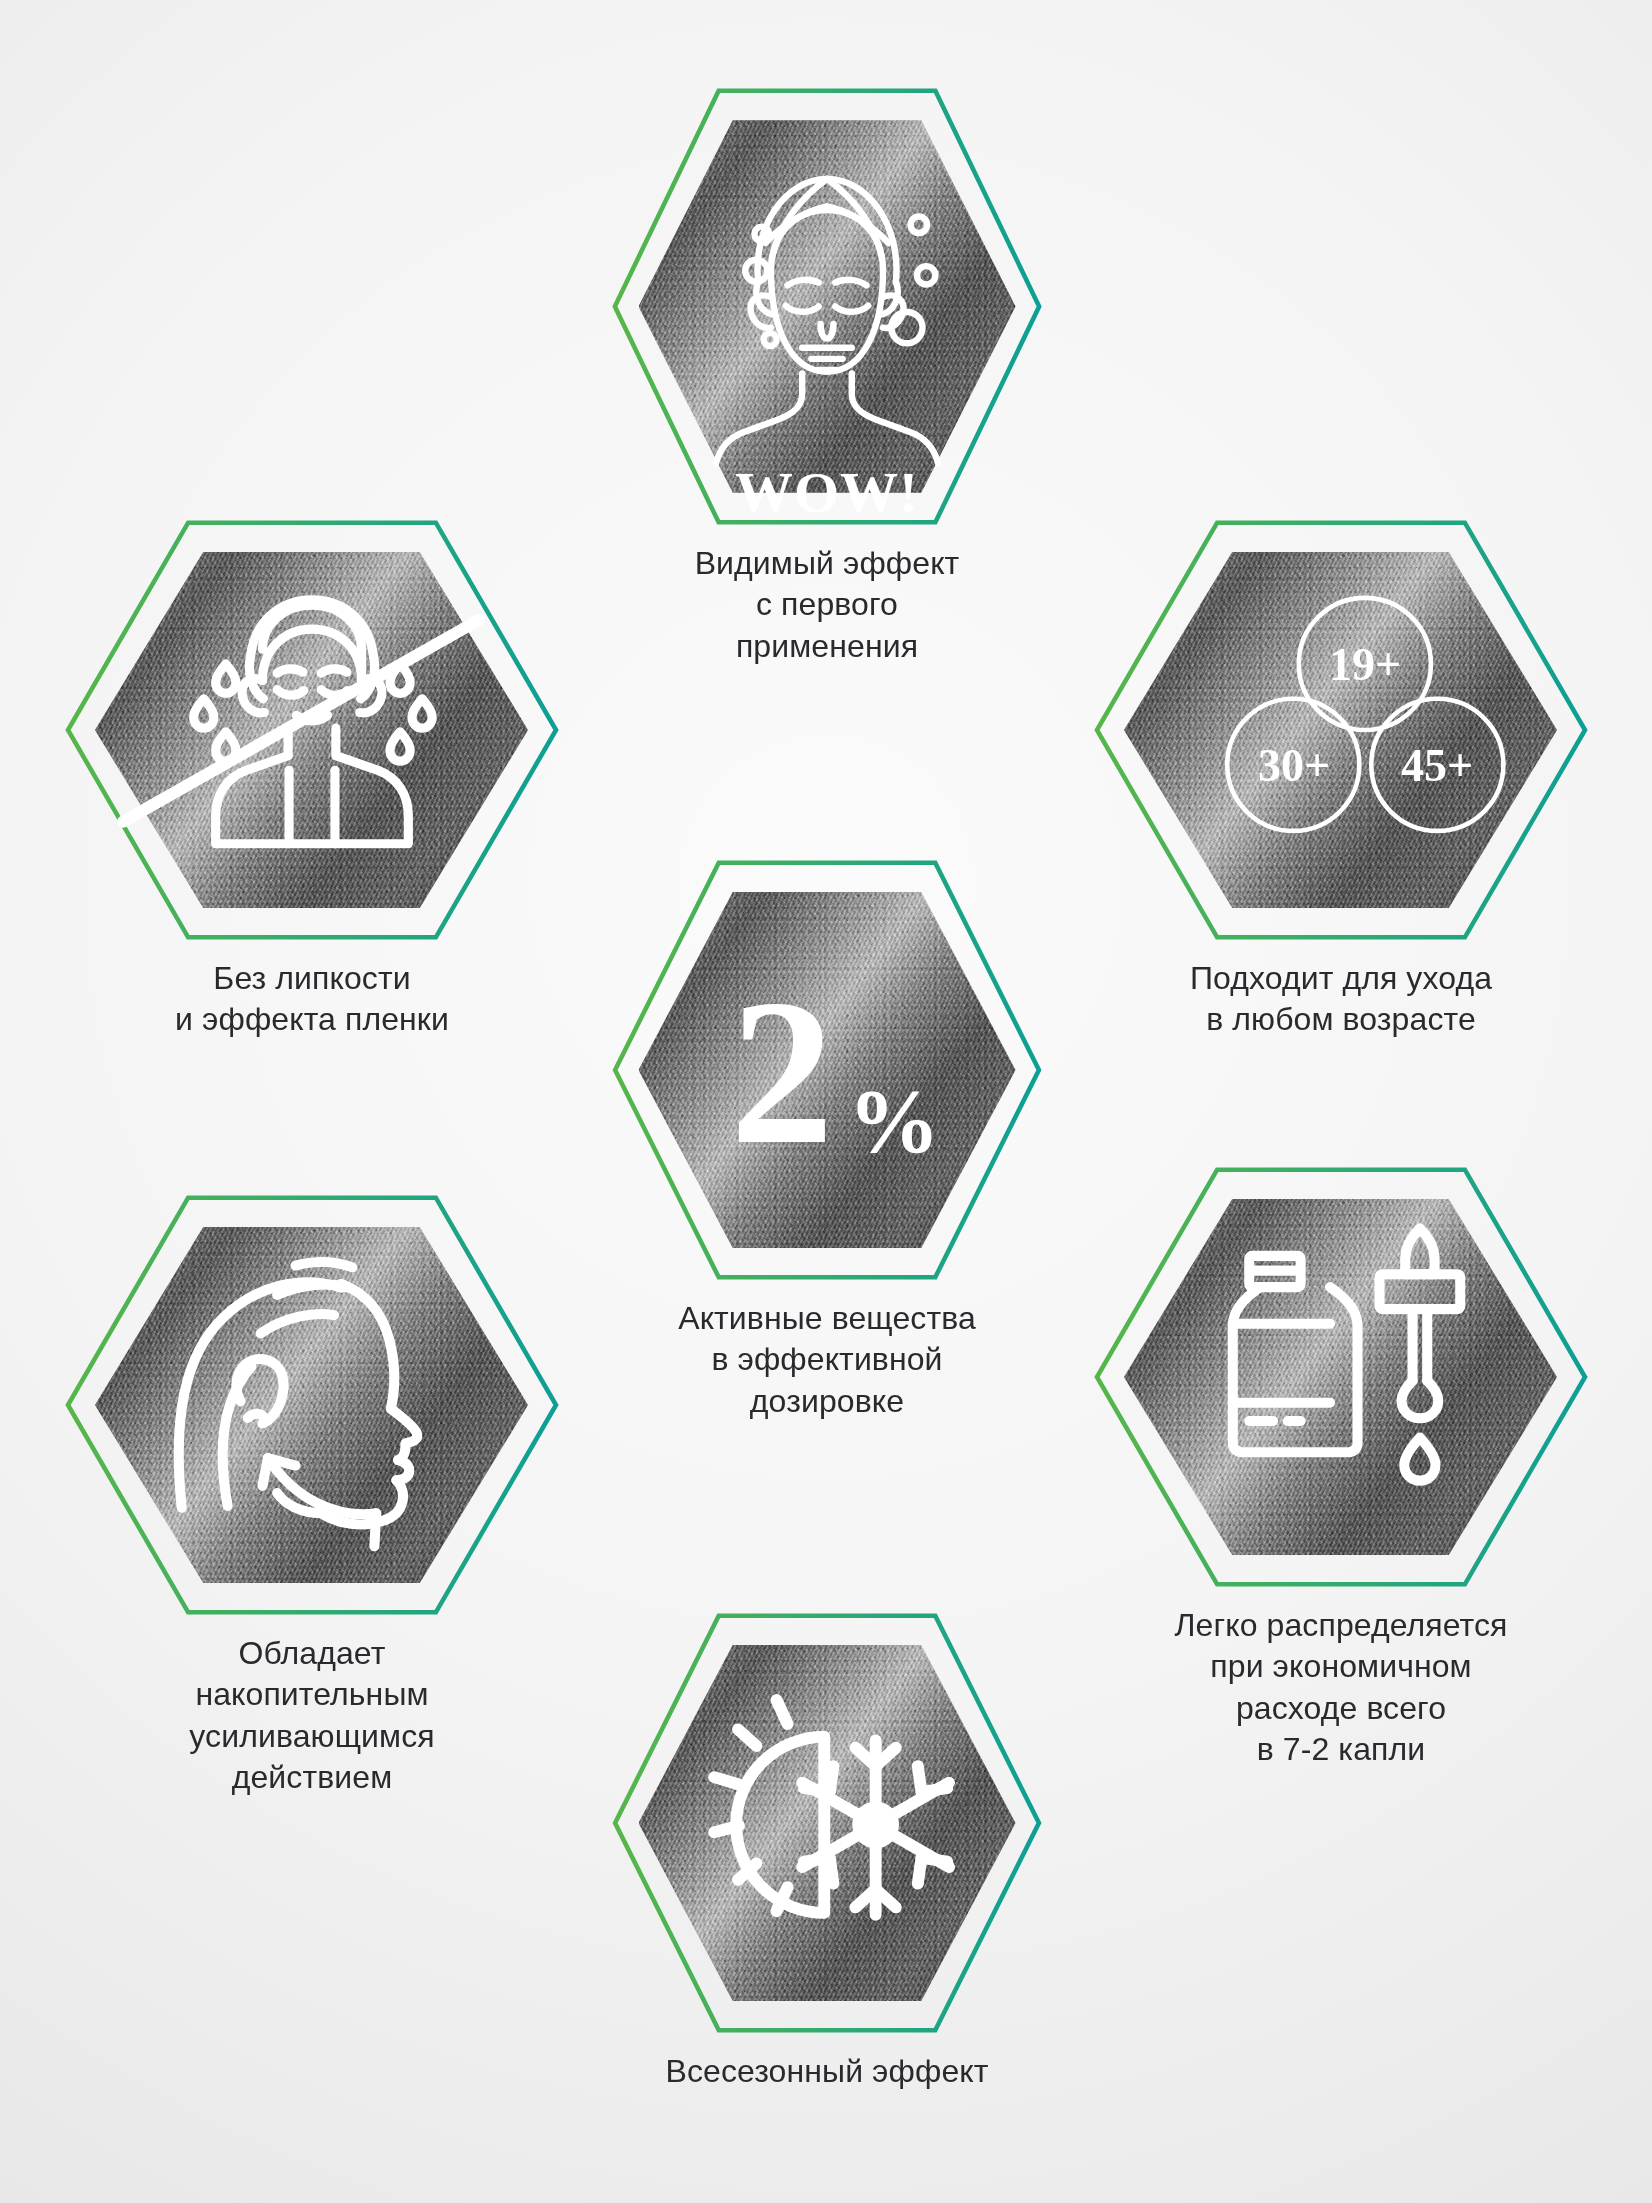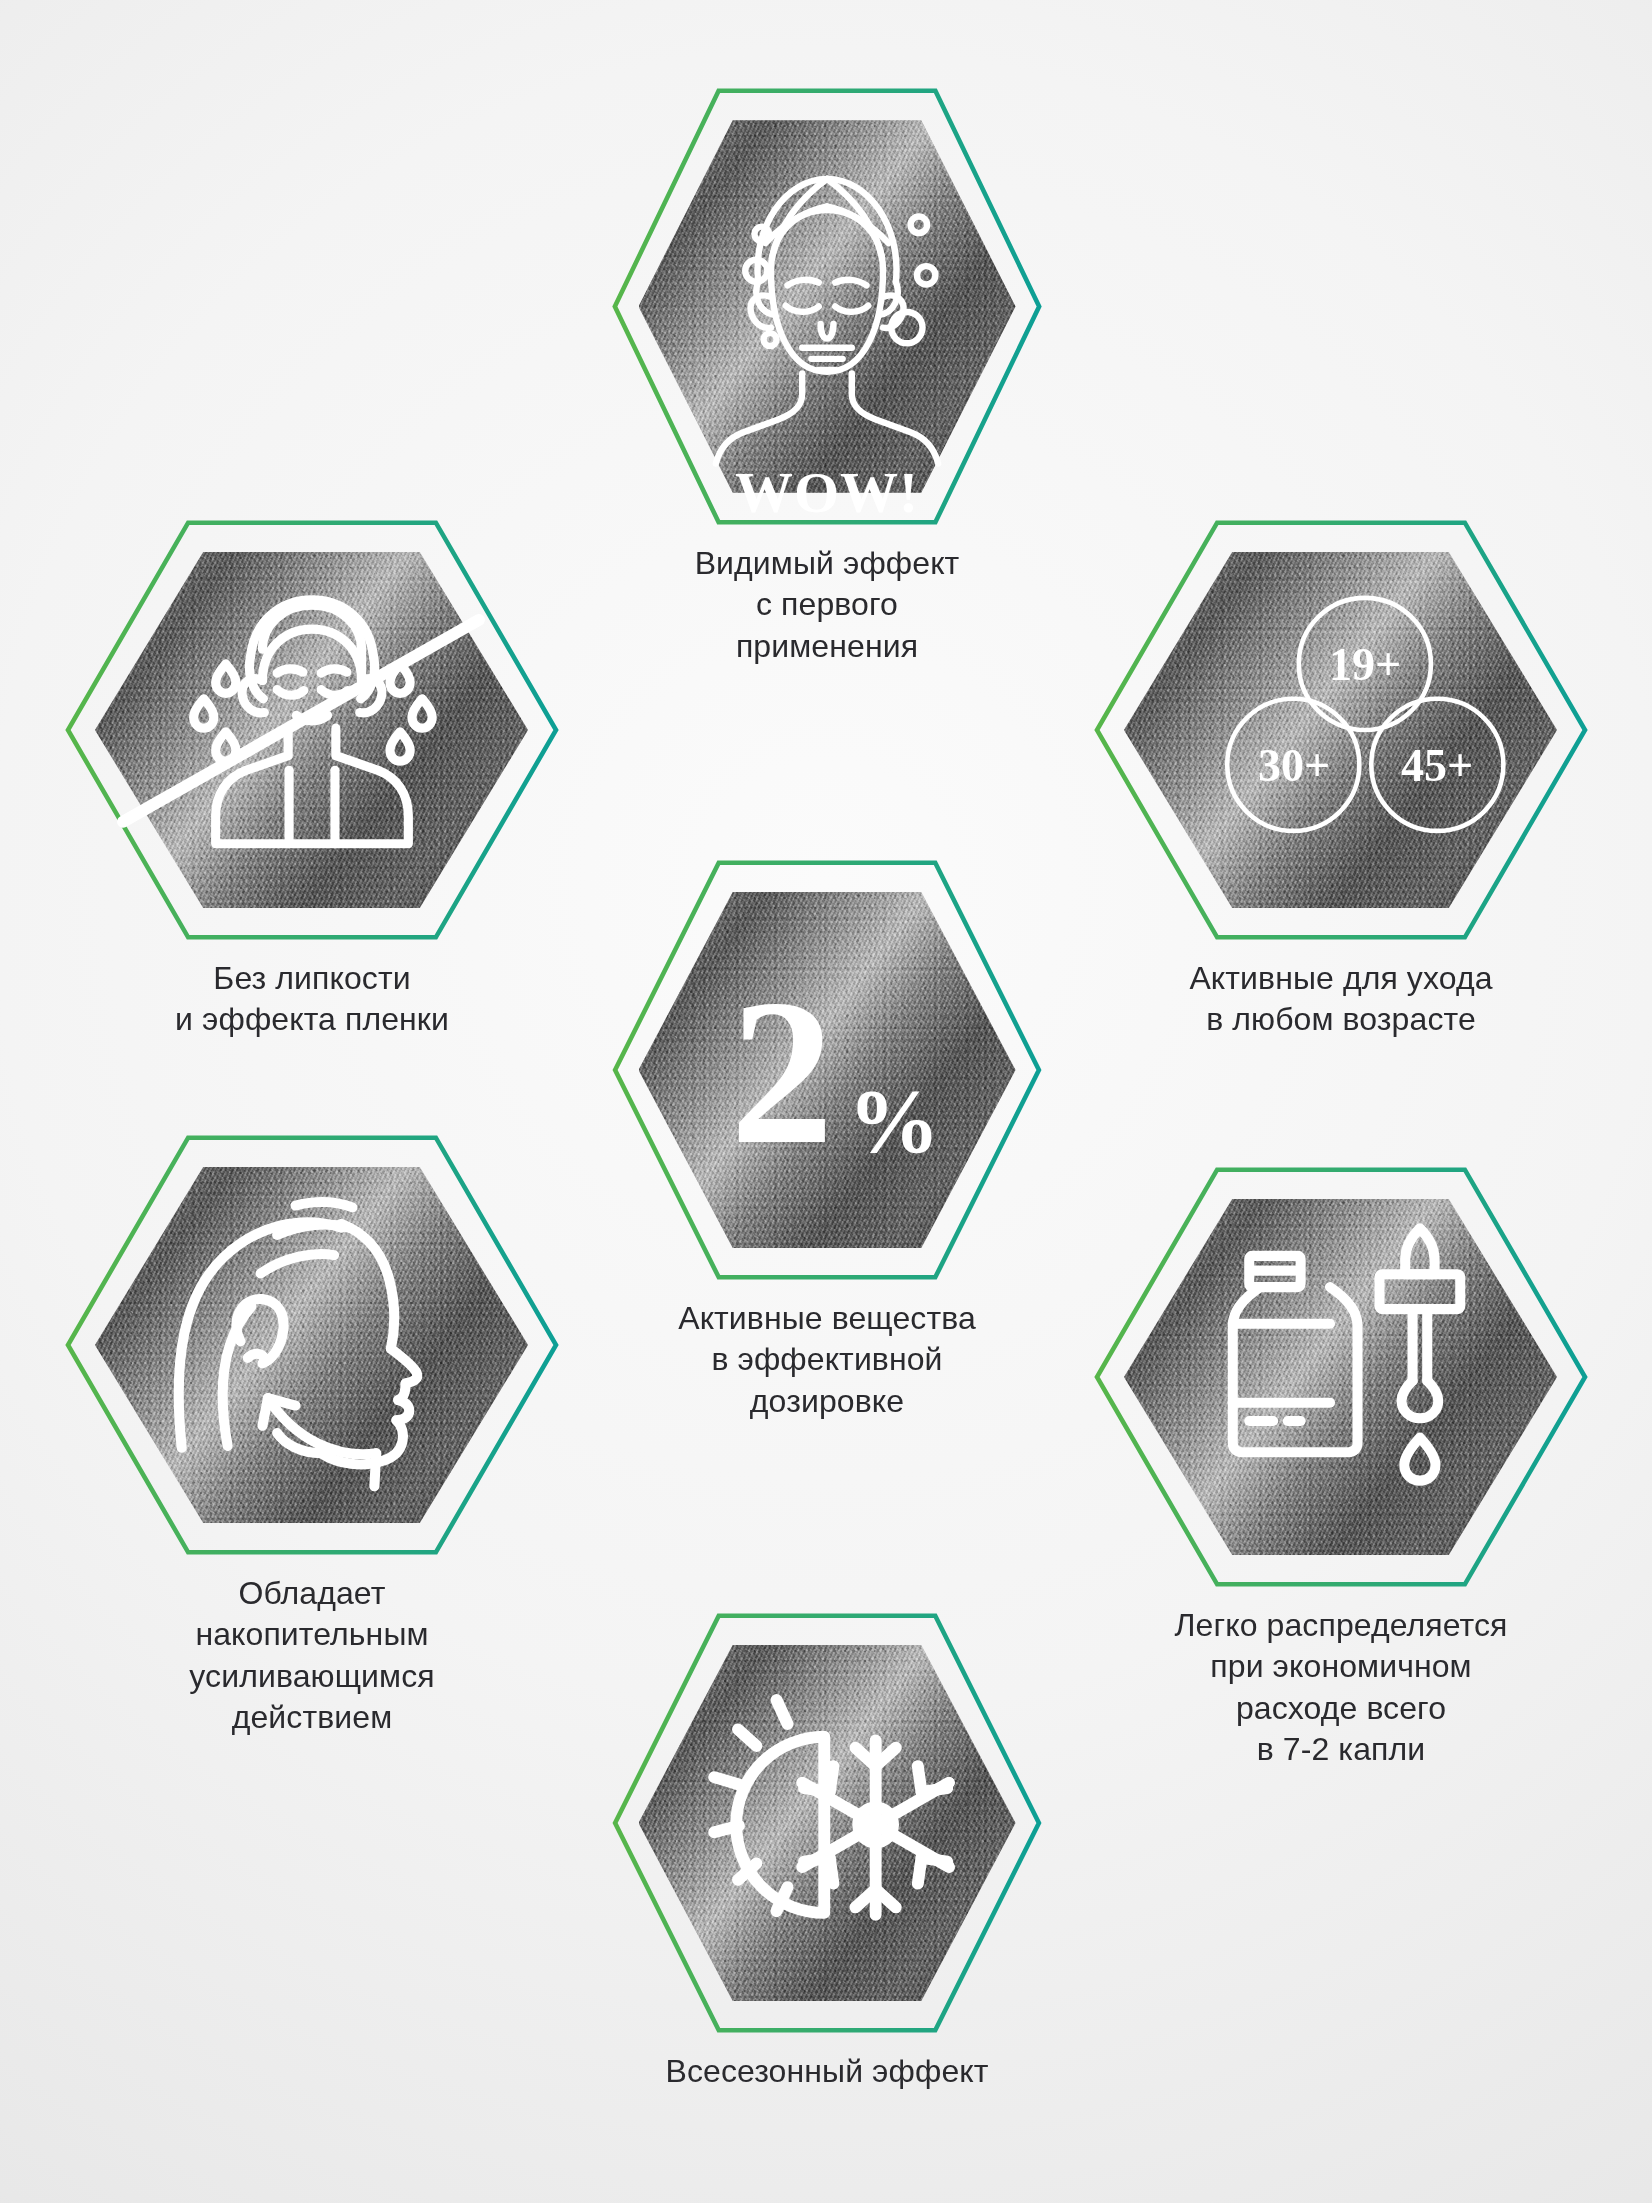--- a/index.html
+++ b/index.html
@@ -206,21 +206,21 @@
       <div class="numlabel" style="justify-content:flex-start;align-items:flex-start;">
         <span style="position:absolute;left:272px;top:145px;transform:translate(-50%,-50%);font-size:46px;">19+</span>
       </div>
       <div class="numlabel" style="justify-content:flex-start;align-items:flex-start;">
         <span style="position:absolute;left:201px;top:246px;transform:translate(-50%,-50%);font-size:46px;">30+</span>
       </div>
       <div class="numlabel" style="justify-content:flex-start;align-items:flex-start;">
         <span style="position:absolute;left:344px;top:246px;transform:translate(-50%,-50%);font-size:46px;">45+</span>
       </div>
     </div>
-    <div class="caption">Активные для ухода
+    <div class="caption">Подходит для ухода
 в любом возрасте</div>
   </div>
 
   <div class="cell" style="left:579px;top:859px;width:496px;">
     <div class="hexwrap" style="width:432px;height:422px;">
       <svg class="outline" width="432" height="422" viewBox="0 0 470 460" aria-hidden="true">
         <defs>
           <linearGradient id="g4" x1="0" y1="0.5" x2="1" y2="0.5">
             <stop offset="0" stop-color="#57b64a"></stop>
               <stop offset="1" stop-color="#0d9f95"></stop>
@@ -233,21 +233,21 @@
       <div class="numlabel" style="align-items:baseline;justify-content:center;">
         <span style="position:absolute;left:171px;top:213px;transform:translate(-50%,-50%);font-size:207px;line-height:1;">2</span>
         <span style="position:absolute;left:283px;top:262px;transform:translate(-50%,-50%);font-size:92px;line-height:1;">%</span>
       </div>
     </div>
     <div class="caption">Активные вещества
 в эффективной
 дозировке</div>
   </div>
 
-  <div class="cell" style="left:55px;top:1134px;width:514px;">
+  <div class="cell" style="left:55px;top:1194px;width:514px;">
     <div class="hexwrap" style="width:496px;height:422px;">
       <svg class="outline" width="496" height="422" viewBox="0 0 540 460" aria-hidden="true">
         <defs>
           <linearGradient id="g5" x1="0" y1="0.5" x2="1" y2="0.5">
             <stop offset="0" stop-color="#57b64a"></stop>
               <stop offset="1" stop-color="#0d9f95"></stop>
           </linearGradient>
         </defs>
         <polygon points="135,4 405,4 536,230 405,456 135,456 4,230" fill="none" stroke="url(#g5)" stroke-width="5"></polygon>
       </svg>

